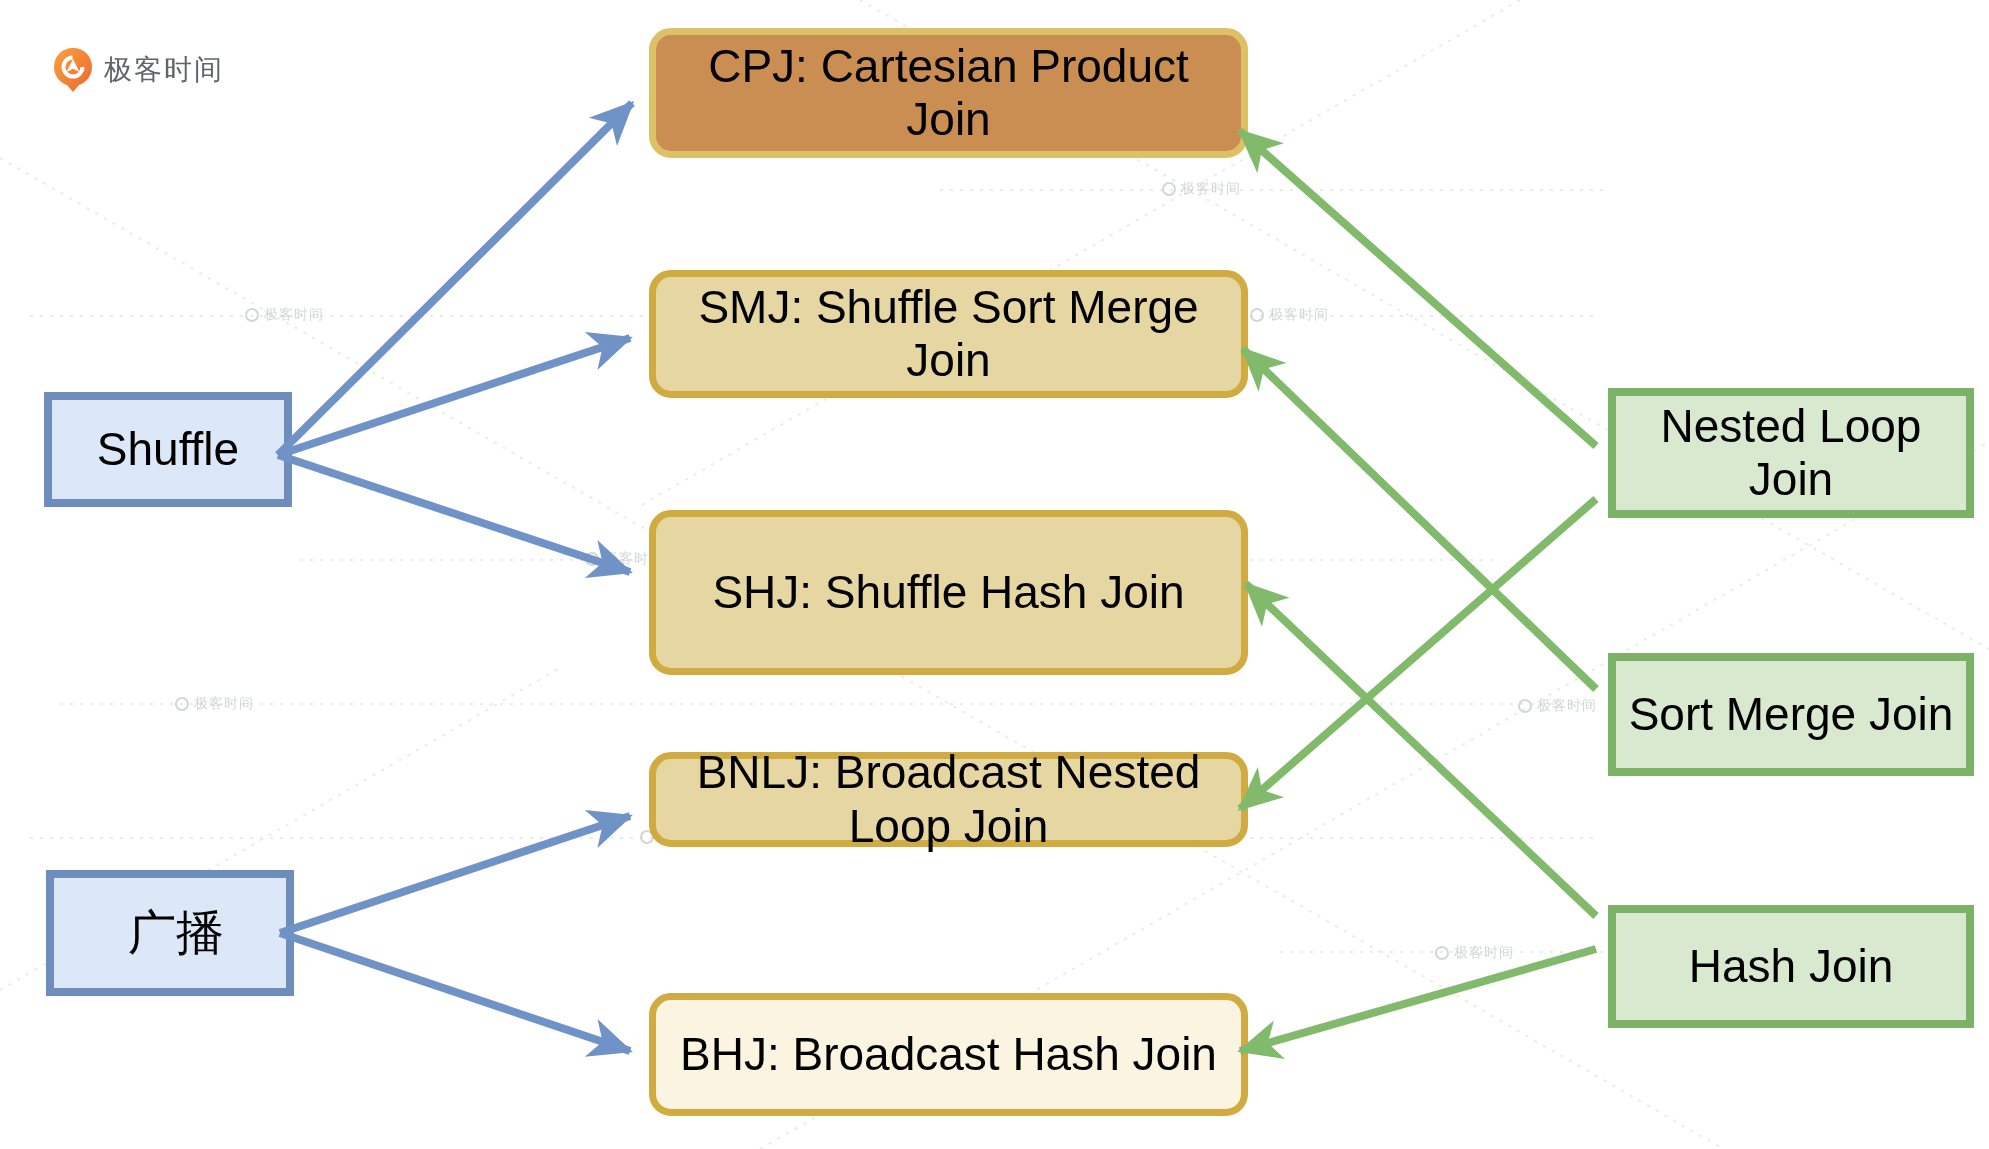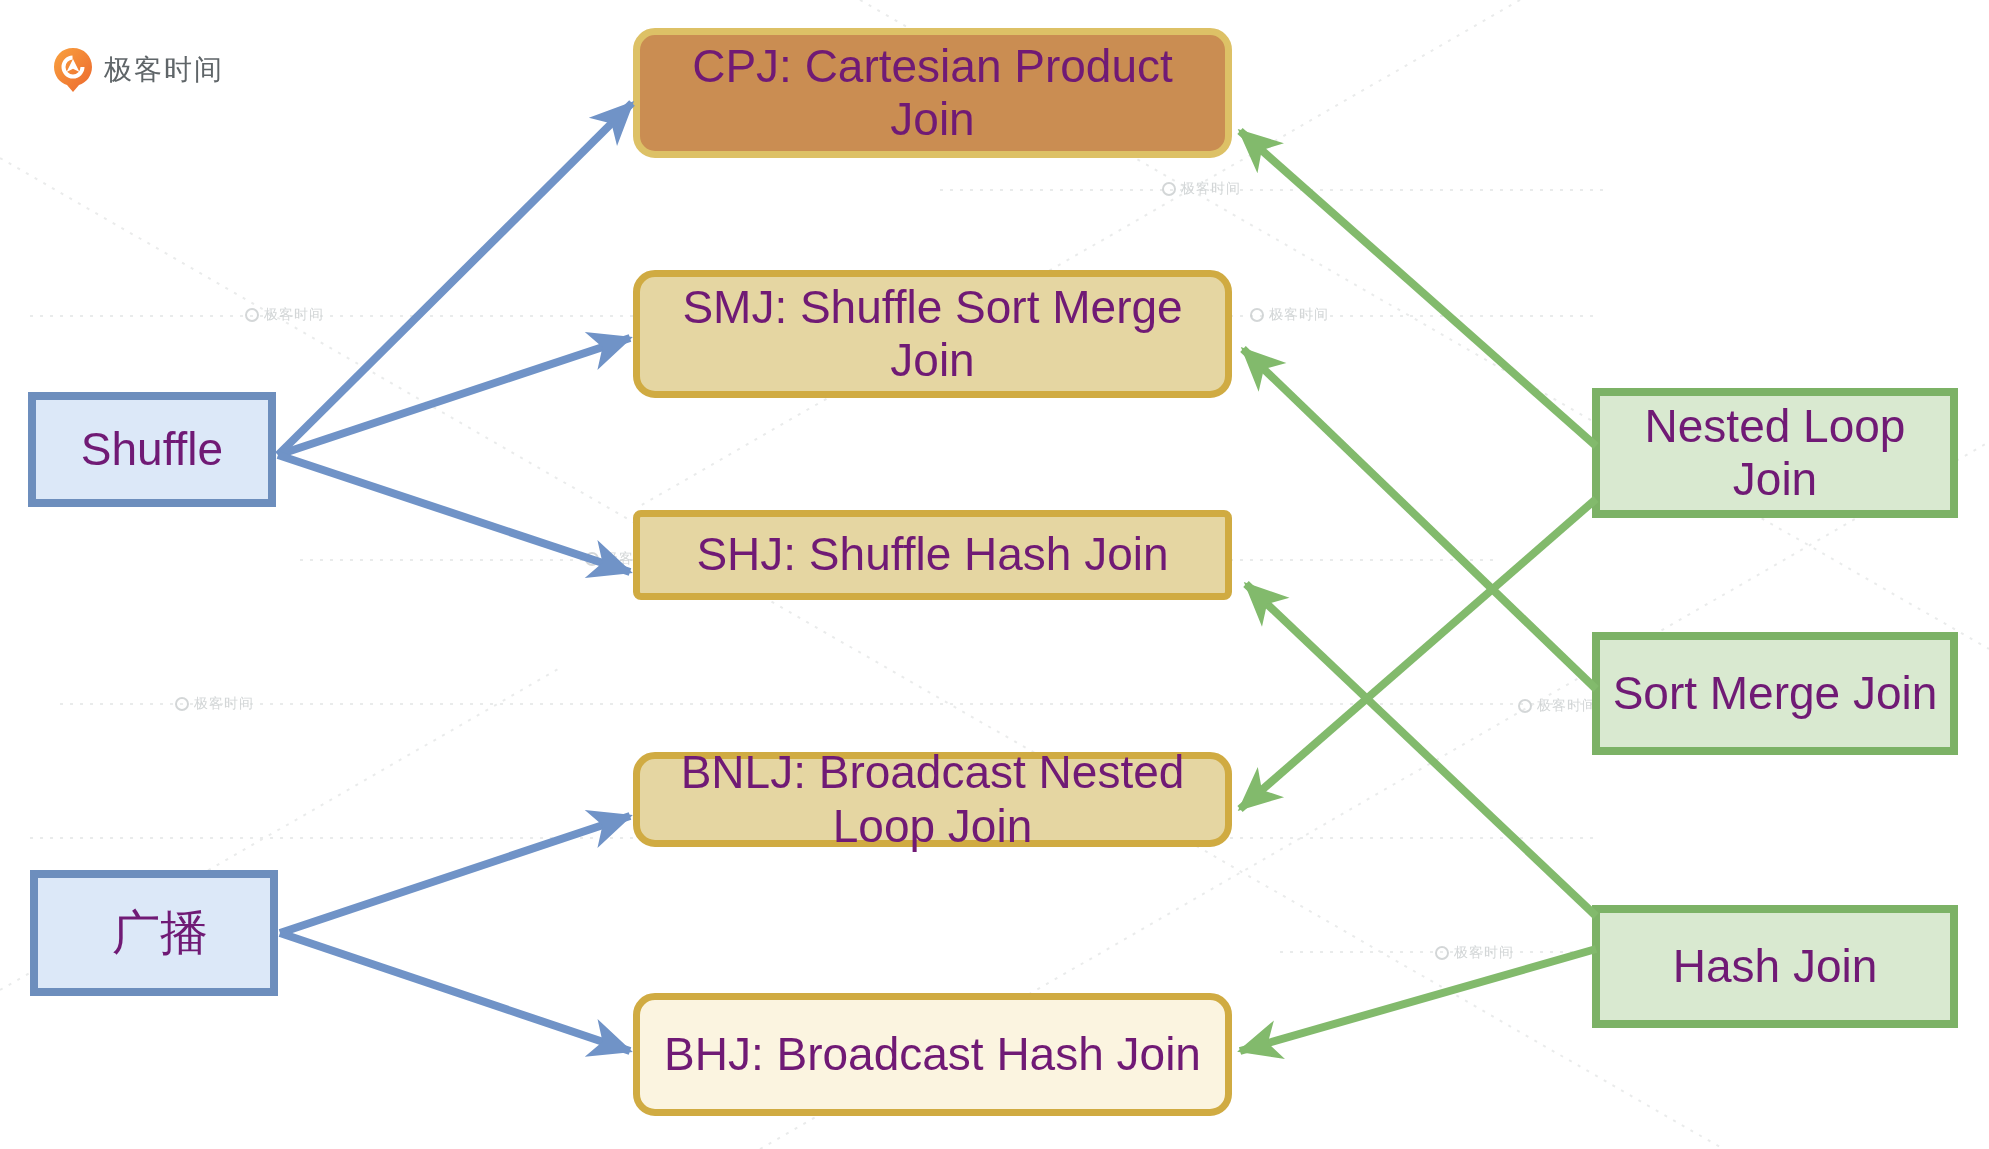--- a/index.html
+++ b/index.html
@@ -18,36 +18,36 @@
   
   .wm{position:absolute;display:inline-flex;align-items:center;gap:5px;color:#ccd0d1;opacity:.85;z-index:2;}
   .wm-icon{width:10px;height:10px;border:2px solid currentColor;border-radius:50%;display:inline-block;}
   .wm-text{font-size:14px;letter-spacing:1px;}
 
   
   .node{
     position:absolute;box-sizing:border-box;z-index:20;
     display:flex;align-items:center;justify-content:center;
     text-align:center;white-space:pre-line;
-    font-size:46px;line-height:1.16;color:#701a75;
+    font-size:46px;line-height:1.16;color:#000000;margin-left:16px;
   }
   .blue-node{background:#dce8f8;border:8px solid #6d8ebd;}
   #node-shuffle{left:28px;top:392px;width:248px;height:115px;}
   #node-broadcast{left:30px;top:870px;width:248px;height:126px;font-size:48px;padding-left:12px;}
 
   .mid-node{left:633px;width:599px;border:7px solid #d0ab42;border-radius:22px;background:#e5d6a2;}
   #node-cpj{top:28px;height:130px;background:#ca8d52;border-color:#ddc166;}
   #node-smj{top:270px;height:128px;}
-  #node-shj{top:510px;height:90px;border-radius:8px;}
+  #node-shj{top:510px;height:165px;}
   #node-bnlj{top:752px;height:95px;}
   #node-bhj{top:993px;height:123px;background:#fbf4e0;}
 
   .green-node{left:1592px;width:366px;border:8px solid #7cb266;background:#d9e9d0;}
   #node-nlj{top:388px;height:130px;}
-  #node-sortmerge{top:632px;height:123px;}
+  #node-sortmerge{top:653px;height:123px;}
   #node-hashjoin{top:905px;height:123px;}
 </style>
 </head>
 <body>
 
 <div class="canvas">
 
   <svg id="bg-layer" class="layer" width="1989" height="1149">
     <g stroke="#dcdede" stroke-width="2" stroke-dasharray="3 7" fill="none" opacity="0.6">
       <path d="M940,190 H1610"></path>

